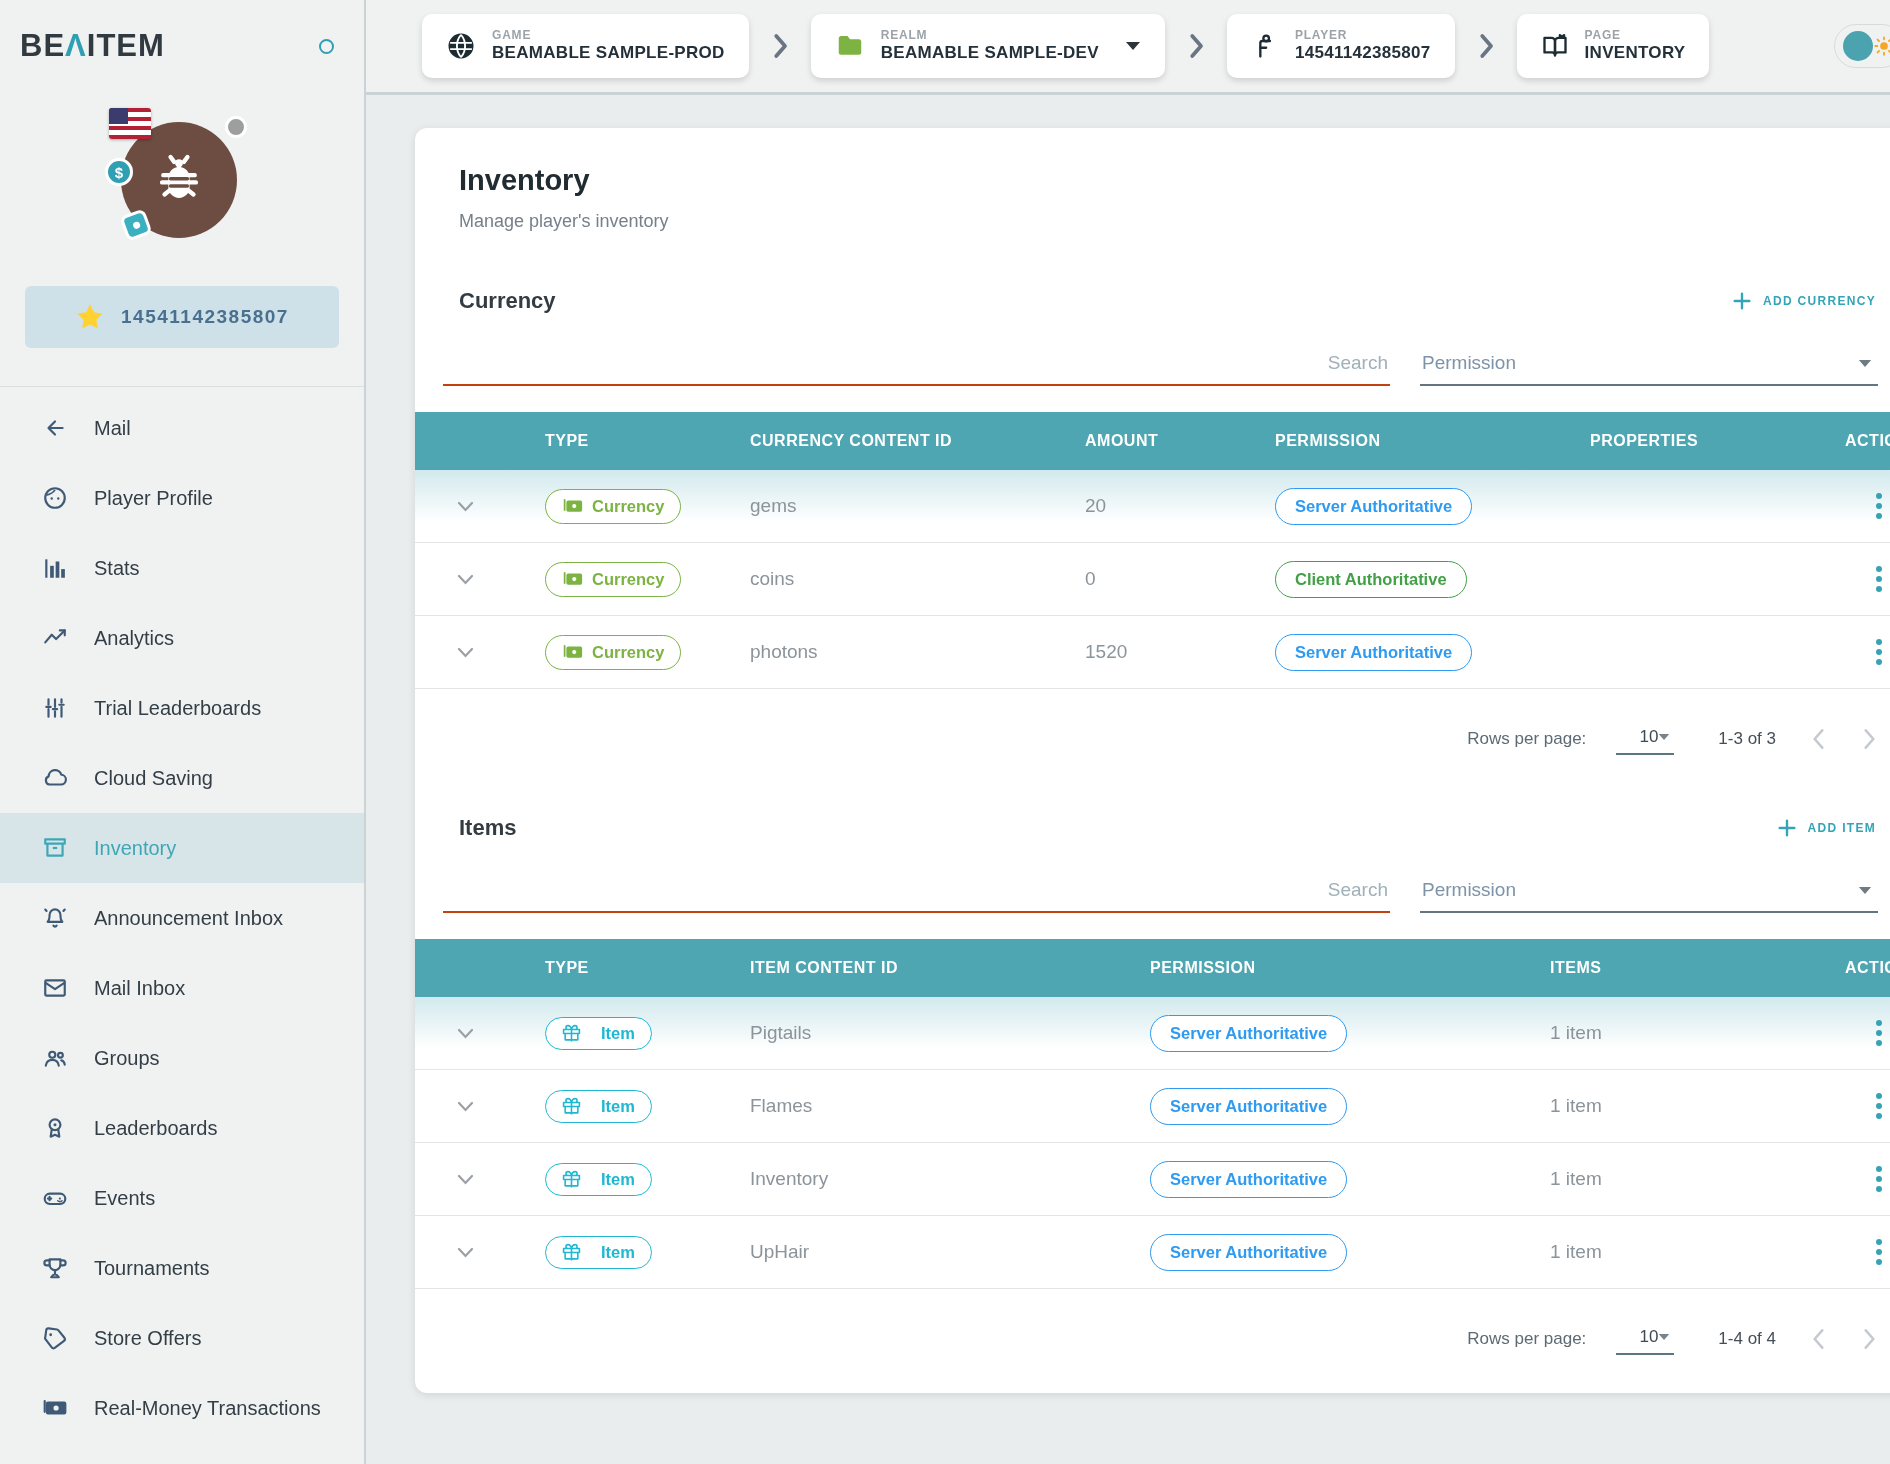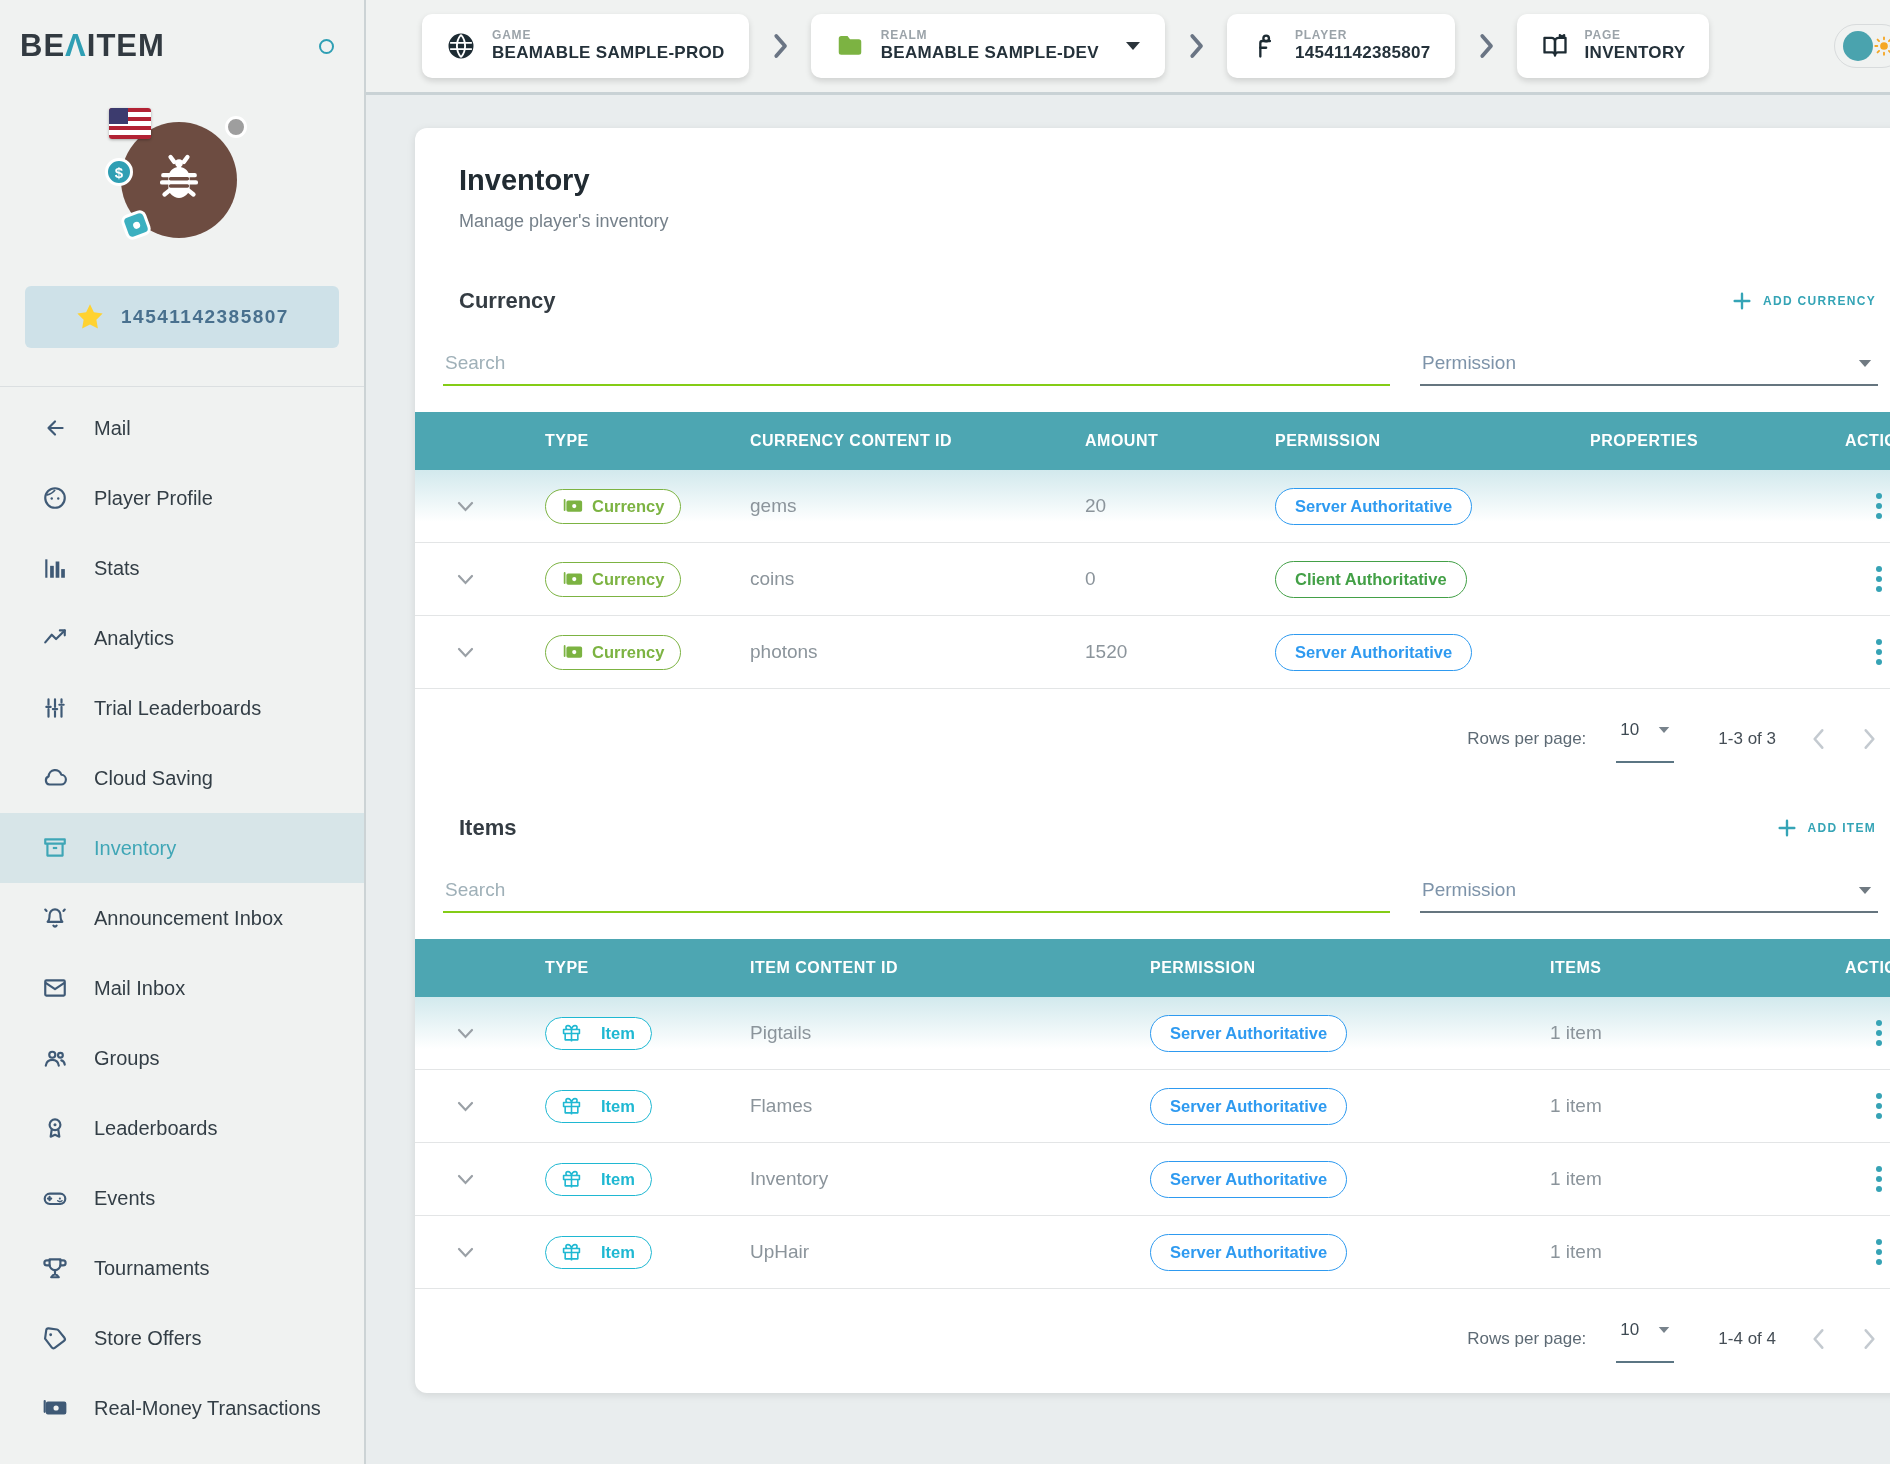--- a/index.html
+++ b/index.html
@@ -64,22 +64,22 @@
     padding-bottom:4px; overflow:hidden; }
   .page-title { font-size:29px; font-weight:800; color:#212b32; margin:36px 0 0 44px; }
   .page-sub { font-size:18px; color:#75808a; margin:14px 0 0 44px; }
 
   .section-head { display:flex; align-items:center; justify-content:space-between; margin:56px 44px 0; }
   .section-head h2 { font-size:22px; font-weight:700; color:#343c43; }
   .add-btn { display:flex; align-items:center; gap:10px; color:#35a4b6; font-weight:700;
     font-size:12px; letter-spacing:1.3px; cursor:pointer; }
 
   .filter-row { display:flex; align-items:flex-end; gap:30px; margin:30px 42px 0 28px; }
-  .search-input { flex:1; border:none; outline:none; border-bottom:2px solid #84cc16;
-    font-size:19px; padding:8px 2px 10px; color:#3a444c; background:transparent; }
+  .search-input { flex:1; border:none; outline:none; border-bottom:2px solid #c2410c;
+    font-size:19px; padding:8px 2px 10px; color:#3a444c; background:transparent;text-align:right; }
   .search-input::placeholder { color:#9fb0b8; }
   .perm-select { width:458px; border-bottom:2px solid #65757f; display:flex; align-items:center;
     justify-content:space-between; padding:8px 6px 10px 2px; cursor:pointer; }
   .perm-select .ph { font-size:19px; color:#7d93a9; }
 
   .tbl { margin-top:26px; }
   .thead, .trow { display:grid; align-items:center; }
   .grid-cur { grid-template-columns:100px 205px 335px 190px 315px 1fr 105px; }
   .grid-itm { grid-template-columns:100px 205px 400px 400px 265px 1fr 105px; }
   .thead { height:58px; background:#4da6b2; }
@@ -98,21 +98,21 @@
   .chip-item { color:#1fb8d2; border-color:#1fb8d2;gap:20px; }
   .chip-perm { color:#2e9af0; border-color:#2e9af0; padding:8px 19px; }
   .chip-perm.perm-green { color:#43a047; border-color:#43a047; }
 
   .dots { display:flex; flex-direction:column; gap:4px; }
   .dots i { width:6px; height:6px; border-radius:50%; background:#36a3b5; }
 
   .pager { display:flex; align-items:center; justify-content:flex-end; gap:30px;
     height:100px; padding-right:44px; font-size:17px; color:#5d6a74; }
   .rpp-select { width:58px; border-bottom:2px solid #5b7583; display:flex; align-items:center;
-    justify-content:space-between; padding:4px 4px 21px; cursor:pointer; color:#3e4a53; }
+    justify-content:flex-end; padding:4px 4px 6px; cursor:pointer; color:#3e4a53; }
   .pager .range { margin-left:14px; color:#454e56; }
   .pg-btn { color:#c4cad0; cursor:pointer; display:flex; margin-left:6px; }
 
   svg { display:block; }
 </style>
 </head>
 <body>
 
 <aside class="sidebar">
   <div class="logo-row">

